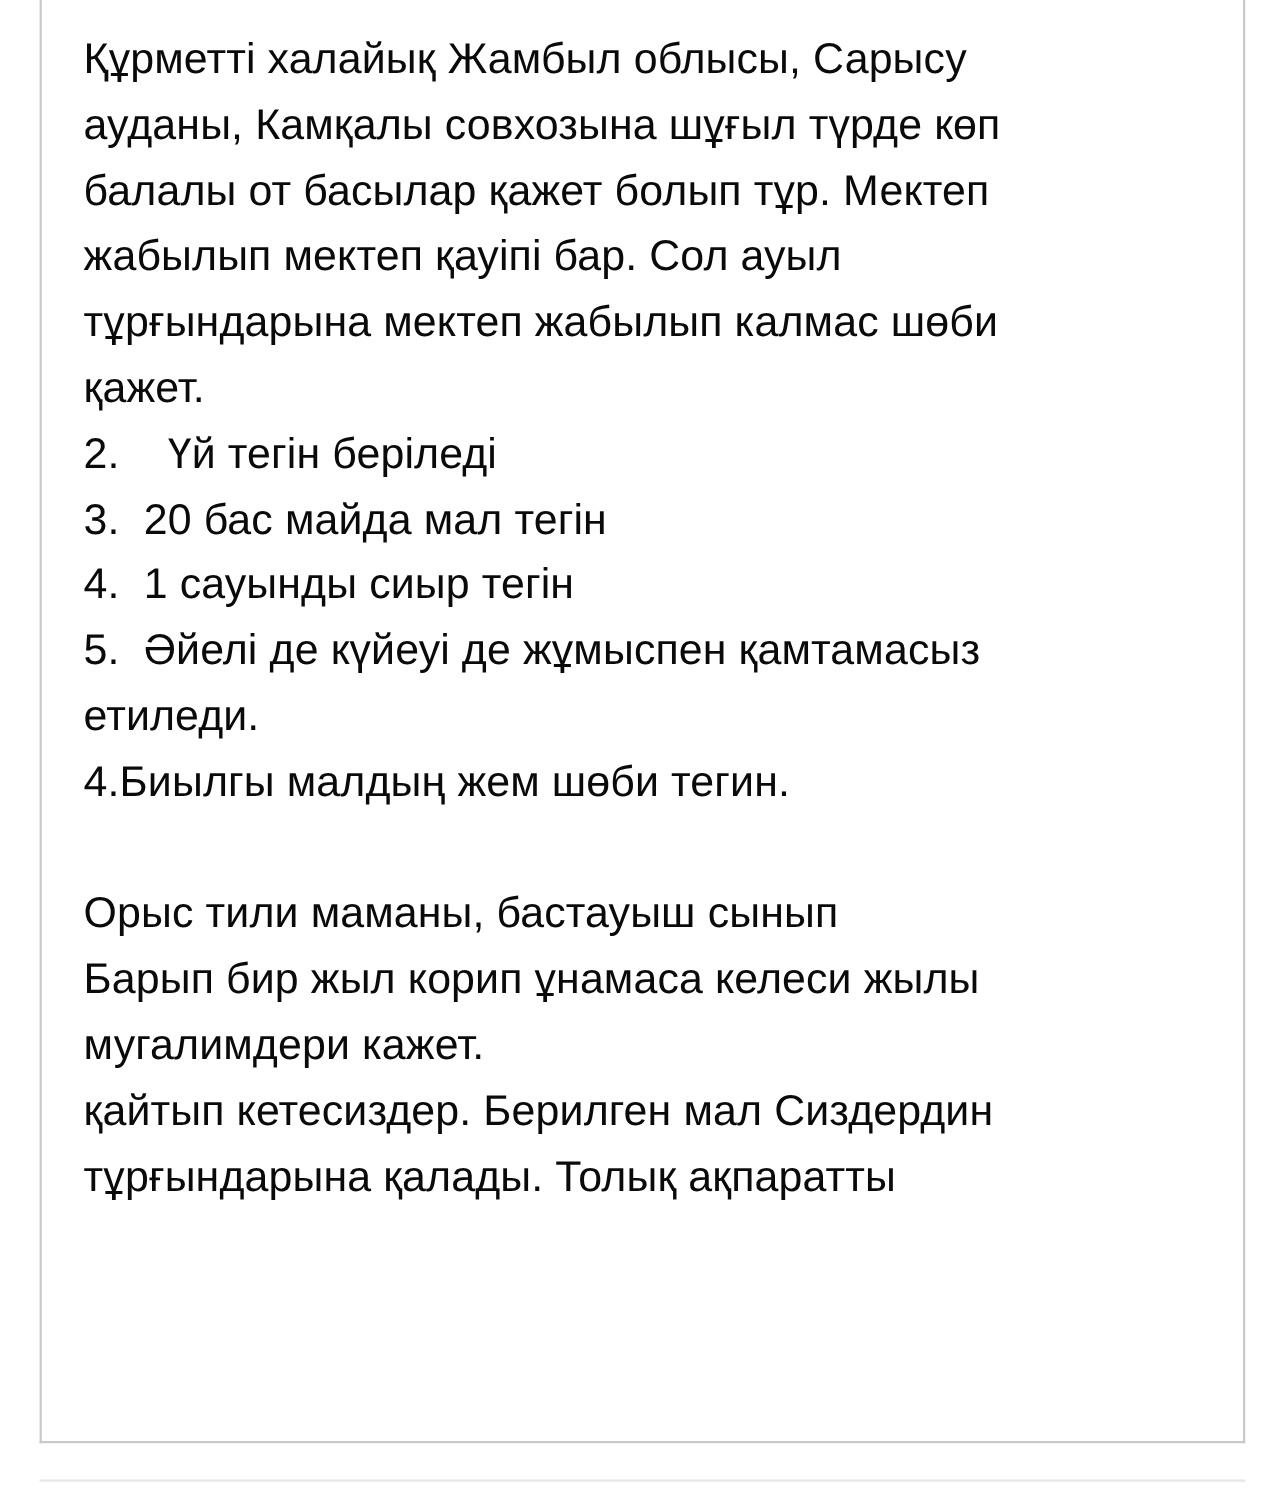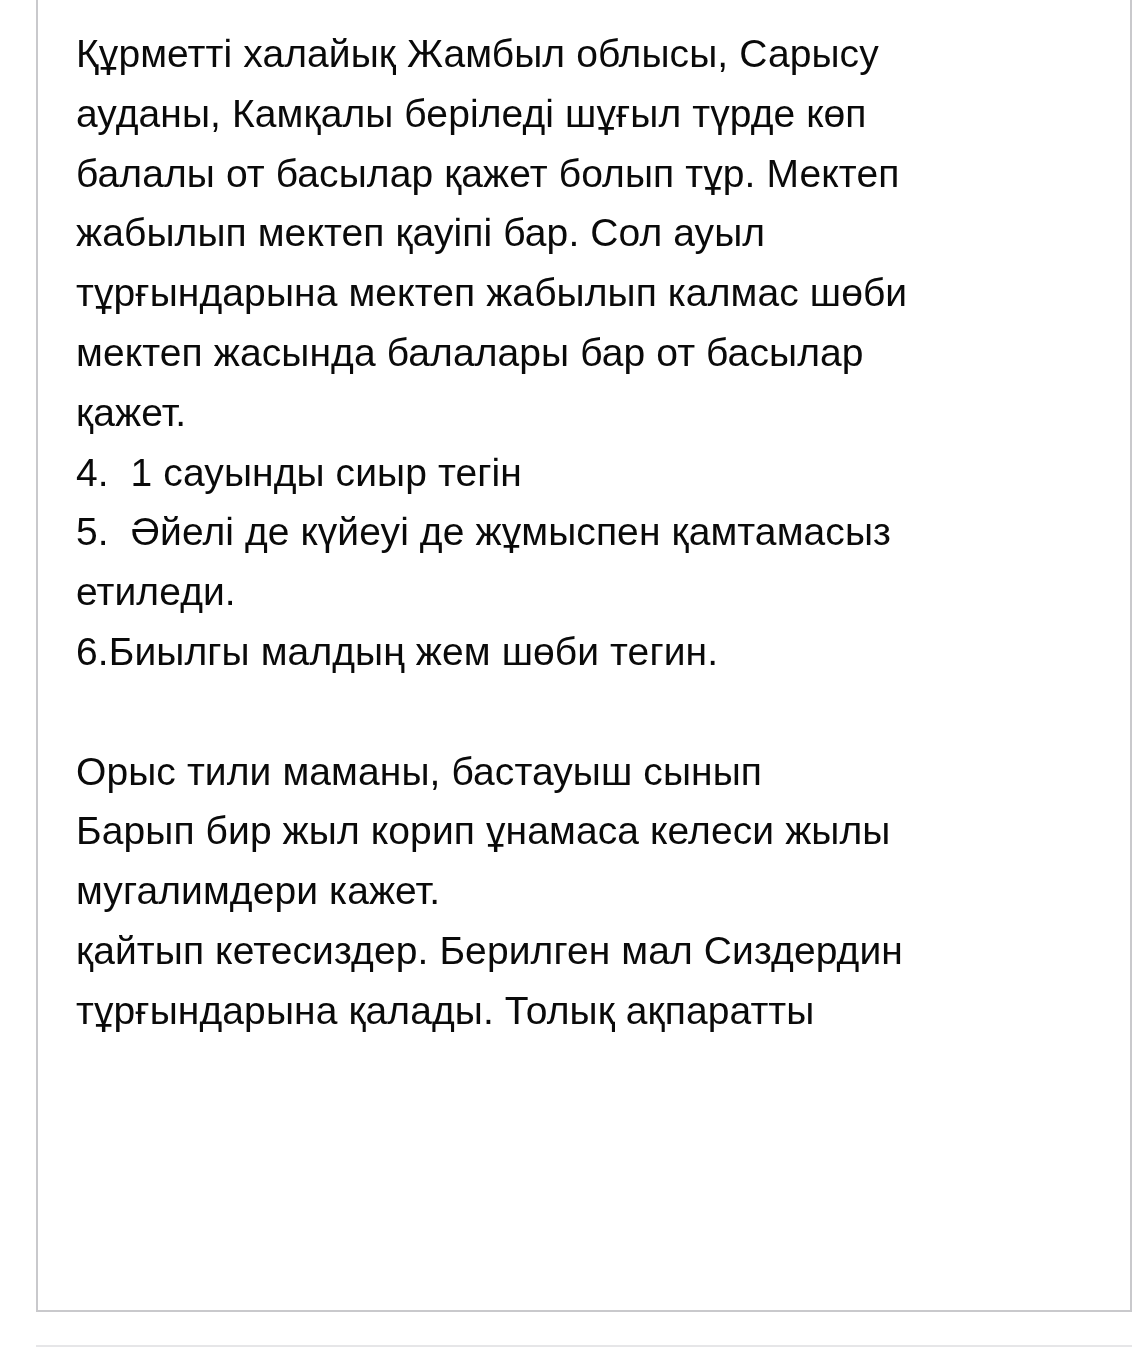--- a/index.html
+++ b/index.html
@@ -57,35 +57,40 @@
       background: #e6e6e8;
     }
   </style>
 </head>
 <body>
 
 <div class="page">
   <div class="card">
     <div class="content">
       <span class="para">Құрметті халайық Жамбыл облысы, Сарысу</span>
-      <span class="para">ауданы, Камқалы беріледі шұғыл түрде көп</span>
+      <span class="para">ауданы, Камқалы совхозына шұғыл түрде көп</span>
       <span class="para">балалы от басылар қажет болып тұр. Мектеп</span>
       <span class="para">жабылып мектеп қауіпі бар. Сол ауыл</span>
       <span class="para">тұрғындарына мектеп жабылып калмас шөби</span>
-      <span class="para">мектеп жасында балалары бар от басылар</span>
       <span class="para">қажет.</span>
 
+      <div class="list-item">
+        <span class="num">2.</span>&nbsp;&nbsp;&nbsp;<span> Үй тегін беріледі</span>
+      </div>
+      <div class="list-item">
+        <span class="num">3.</span>&nbsp;&nbsp;<span>20 бас майда мал тегін</span>
+      </div>
       <div class="list-item">
         <span class="num">4.</span>&nbsp;&nbsp;<span>1 сауынды сиыр тегін</span>
       </div>
       <div class="list-item">
         <span class="num">5.</span>&nbsp;&nbsp;<span>Әйелі де күйеуі де жұмыспен қамтамасыз</span>
       </div>
       <span class="para">етиледи.</span>
-      <span class="para">6.Биылгы малдың жем шөби тегин.</span>
+      <span class="para">4.Биылгы малдың жем шөби тегин.</span>
 
       <span class="spacer"></span>
 
       <span class="para">Орыс тили маманы, бастауыш сынып</span>
       <span class="para">Барып бир жыл корип ұнамаса келеси жылы</span>
 
       <span class="para">мугалимдери кажет.</span>
       <span class="para">қайтып кетесиздер. Берилген мал Сиздердин</span>
       <span class="para">тұрғындарына қалады. Толық ақпаратты</span>
     </div>

